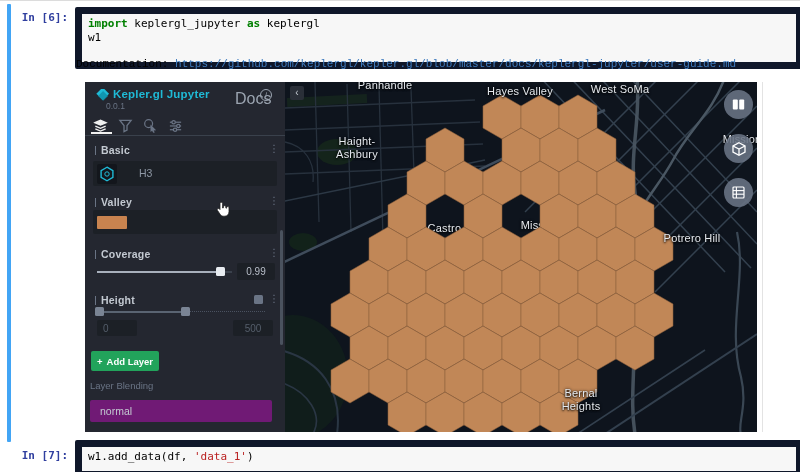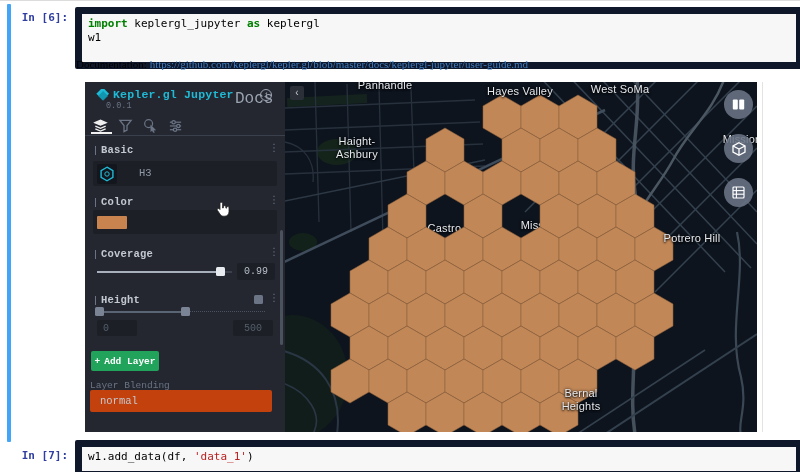--- a/index.html
+++ b/index.html
@@ -1,18 +1,18 @@
 <!DOCTYPE html>
 <html><head>
 <meta charset="utf-8">
 <style>
   html,body{margin:0;padding:0;}
   body{width:800px;height:472px;overflow:hidden;background:#ffffff;position:relative;
        font-family:"Liberation Sans","DejaVu Sans",sans-serif;}
-  .mono{font-family:Liberation Serif, serif;}
+  .mono{font-family:Liberation Mono, monospace;}
   .abs{position:absolute;}
 
   
   #top-hairline{left:0;top:0;width:800px;height:1px;background:#dcdcdc;}
   #active-cell-bar{left:7px;top:4px;width:4px;height:438px;background:#42a5f5;border-radius:1px;}
   .prompt{font-family:"DejaVu Sans Mono","Liberation Mono",monospace;font-size:11px;font-weight:bold;
           color:#303F9F;width:64px;text-align:right;}
   .code-box{background:#f7f7f7;border:7px solid #0f172a;border-radius:2px;padding:3px 6px;}
   .code-line{font-family:"DejaVu Sans Mono","Liberation Mono",monospace;font-size:11px;line-height:13.5px;
              white-space:pre;color:#000;}
@@ -22,21 +22,21 @@
   .tok-str{color:#BA2121;}
   .tok-plain{color:#000;}
   #doc-line{font-size:11px;line-height:13px;color:#000;white-space:pre;}
   #doc-line a{color:#3e7bbf;text-decoration:none;}
 
   
   #widget{left:85px;top:82px;width:672px;height:350px;display:flex;}
   #widget-right-hairline{left:762px;top:82px;width:1px;height:350px;background:#e3e3e3;}
 
   
-  #sidebar{position:relative;width:200px;height:350px;background:#242730;flex:none;font-family:Liberation Mono, monospace;}
+  #sidebar{position:relative;width:200px;height:350px;background:#242730;flex:none;font-family:Liberation Sans, sans-serif;}
   #kepler-title{position:absolute;left:28px;top:6px;font-size:11.5px;font-weight:bold;color:#1FBAD6;letter-spacing:.2px;}
   #kepler-version{position:absolute;left:21px;top:19px;font-size:8.5px;color:#6A7485;}
   #docs-link{position:absolute;left:150px;top:8px;font-size:16px;color:#9BA4B0;}
   #info-btn{position:absolute;left:175px;top:7px;width:10px;height:10px;border:1px solid #9BA4B0;border-radius:50%;
             color:#9BA4B0;font-size:7px;line-height:10px;text-align:center;font-style:italic;}
   .tab-ic{position:absolute;top:36px;width:15px;height:15px;}
   #tab-underline{position:absolute;left:6px;top:50px;width:21px;height:2px;background:#F0F0F0;}
   #tab-divider{position:absolute;left:0;top:53px;width:200px;height:1px;background:#3A414C;}
 
   .sec-head{position:absolute;font-size:10.5px;font-weight:bold;color:#C3C9D1;letter-spacing:.2px;text-align:right;}
@@ -44,21 +44,21 @@
   .dots{position:absolute;color:#6A7485;font-size:10px;line-height:10px;letter-spacing:0;}
   .panel-item{position:absolute;background:#1C2026;border-radius:2px;}
   .value-box{position:absolute;background:#1C2026;border-radius:2px;font-size:10px;
              display:flex;align-items:center;justify-content:center;}
   .track{position:absolute;height:2px;background:#3A414C;}
   .handle{position:absolute;width:9px;height:9px;border-radius:1.5px;}
 
   #add-layer-btn{position:absolute;left:6px;top:269px;width:68px;height:20px;background:#22a35b;border-radius:2px;
                  color:#fff;font-size:9.5px;font-weight:bold;display:flex;align-items:center;justify-content:center;gap:4px;}
   #blend-label{position:absolute;left:5px;top:298px;font-size:9.5px;color:#6A7485;}
-  #blend-select{position:absolute;left:5px;top:308px;width:182px;height:22px;background:#c2410c;border-radius:2px;
+  #blend-select{position:absolute;left:5px;top:318px;width:182px;height:22px;background:#701a75;border-radius:2px;
                 color:#C3C9D1;font-size:10.5px;display:flex;align-items:center;padding-left:10px;box-sizing:border-box;}
   #sidebar-scrollbar{position:absolute;left:195px;top:148px;width:3px;height:115px;background:#4A525E;border-radius:2px;}
 
   
   #map{position:relative;width:472px;height:350px;background:#0E141D;overflow:hidden;flex:none;}
   #map-svg{position:absolute;left:0;top:0;}
   .map-label{position:absolute;transform:translate(-50%,-50%);white-space:pre-line;text-align:center;
              font-size:11px;color:#E5E9EE;letter-spacing:.2px;line-height:1.15;
              text-shadow:0 1px 2px rgba(0,0,0,.95),0 0 3px rgba(0,0,0,.9);}
   .label-layer{position:absolute;left:0;top:0;width:472px;height:350px;pointer-events:none;}
@@ -132,21 +132,21 @@
       <div class="abs" style="left:4px;top:2.5px;width:20px;height:20px;background:#13161C;border-radius:2px;">
         <svg width="20" height="20" viewBox="0 0 20 20">
           <path d="M10 3.2 L15.9 6.6 V13.4 L10 16.8 L4.1 13.4 V6.6 Z" fill="none" stroke="#1FBAD6" stroke-width="1.4"></path>
           <circle cx="10" cy="10" r="2.2" fill="none" stroke="#1FBAD6" stroke-width="1"></circle>
         </svg>
       </div>
       <div class="abs" style="left:34px;top:6px;font-size:10.5px;color:#8F98A5;padding-left:12px;">H3</div>
     </div>
 
     <div class="sec-bar" style="left:10px;top:116px;"></div>
-    <div class="sec-head" style="left:16px;top:114px;">Color</div>
+    <div class="sec-head" style="left:16px;top:114px;">Valley</div>
     <div class="dots" style="left:184px;top:114px;">⋮</div>
     <div class="panel-item" style="left:8px;top:128px;width:184px;height:24px;">
       <div class="abs" style="left: 4px; top: 5.5px; width: 30px; height: 13px; border-radius: 1px; background: rgb(200, 131, 79);" id="color-swatch"></div>
     </div>
     <svg id="cursor-hand" width="15" height="17" viewBox="0 0 15 17">
       <path d="M5.2 1.2 C6 1.2 6.6 1.8 6.6 2.6 L6.6 7 L7.3 7 L7.3 5.9 C7.3 5.2 7.9 4.7 8.6 4.7 C9.2 4.7 9.7 5.1 9.8 5.7 L9.9 7.1 L10.5 7.2 L10.6 6.5 C10.7 5.9 11.2 5.5 11.8 5.5 C12.5 5.5 13 6 13 6.7 L13 10.6 C13 13.2 11.5 15.2 8.9 15.2 L7.5 15.2 C6 15.2 4.9 14.5 4.1 13.3 L1.5 9.4 C1.1 8.8 1.2 8.1 1.8 7.7 C2.3 7.3 3 7.4 3.5 7.9 L4 8.5 L4 2.6 C4 1.8 4.5 1.2 5.2 1.2 Z" fill="#ffffff" stroke="#222" stroke-width="0.8"></path>
     </svg>
 
     <div class="sec-bar" style="left:10px;top:168px;"></div>
     <div class="sec-head" style="left:16px;top:166px;">Coverage</div>

